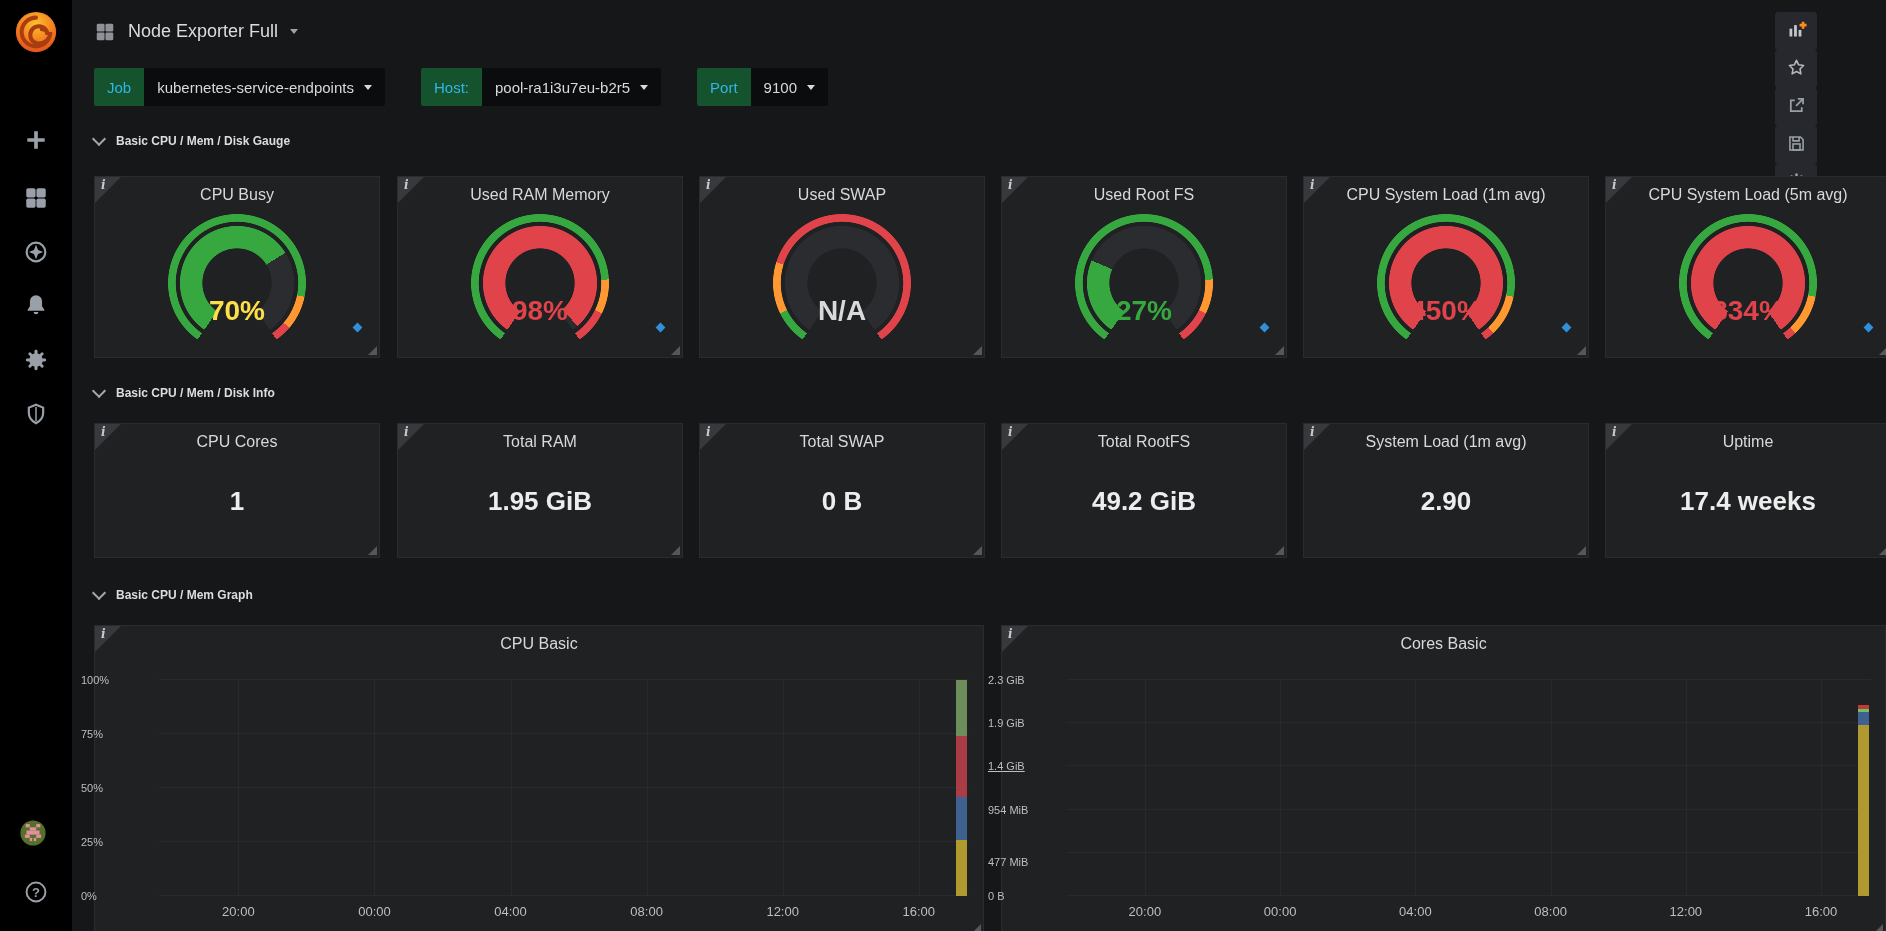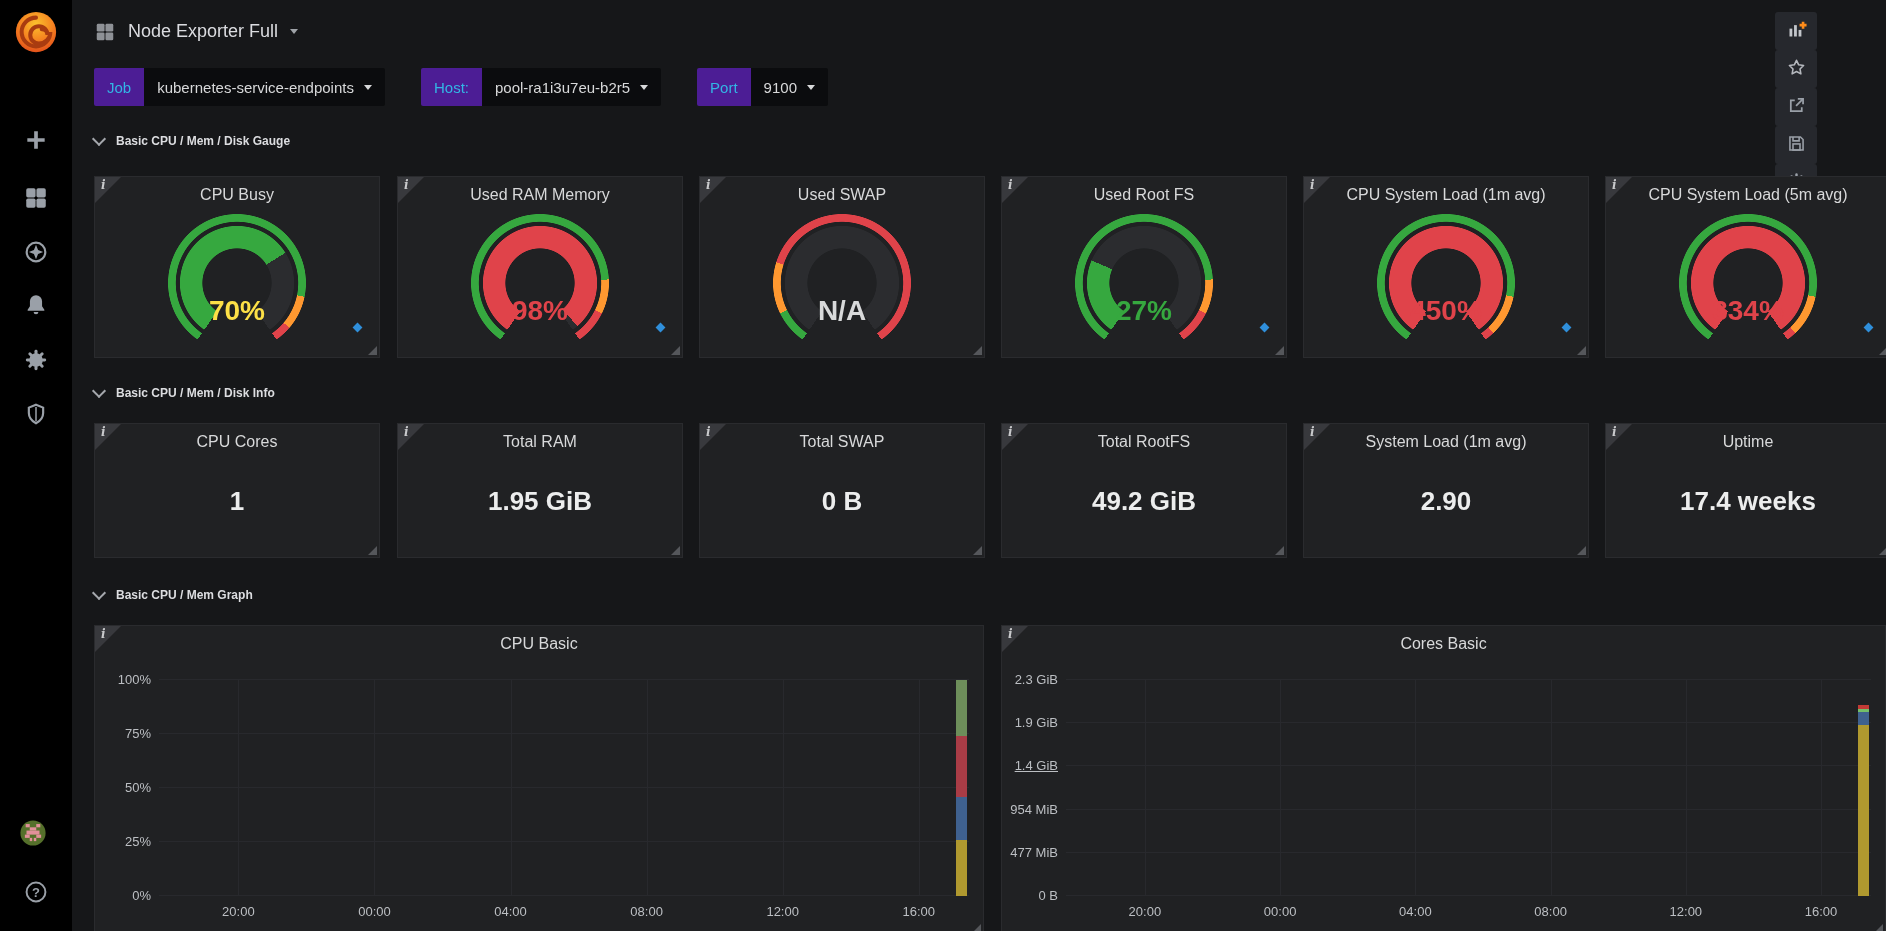--- a/index.html
+++ b/index.html
@@ -25,21 +25,21 @@
   .time-picker{height:38px;border-radius:3px;background:#26282d;display:flex;align-items:center;gap:8px;padding:0 14px;margin-left:4px;cursor:pointer;color:#c7d0d9;font-size:15px;font-weight:500;}
   .time-picker svg{width:17px;height:17px;}
   .refresh-group{height:38px;border-radius:3px;background:#26282d;display:flex;align-items:center;margin-left:4px;}
   .refresh-group .rg-main{width:38px;height:38px;display:flex;align-items:center;justify-content:center;cursor:pointer;}
   .refresh-group .rg-sep{width:1px;height:22px;background:#3a3d42;}
   .refresh-group .rg-caret{width:24px;display:flex;align-items:center;justify-content:center;cursor:pointer;height:38px;}
 
   
   #filters{position:absolute;left:94px;top:68px;height:40px;display:flex;gap:36px;}
   .chip{display:flex;height:38px;border-radius:2px;overflow:hidden;cursor:pointer;}
-  .chip .c-label{background:#4c1d95;color:#33b5e5;font-size:15px;display:flex;align-items:center;padding:0 13px;}
+  .chip .c-label{background:#14532d;color:#33b5e5;font-size:15px;display:flex;align-items:center;padding:0 13px;}
   .chip .c-value{background:#0b0c0e;color:#d8d9da;font-size:15px;display:flex;align-items:center;gap:10px;padding:0 13px;}
   .chip .caret{border-top-color:#d8d9da;}
 
   
   .section-head{position:absolute;left:94px;display:flex;align-items:center;gap:12px;cursor:pointer;height:26px;}
   .chev{width:8px;height:8px;border-right:2px solid #a5a8ad;border-bottom:2px solid #a5a8ad;transform:rotate(45deg);margin-top:-4px;}
   .section-title{color:#dcdde0;font-size:12px;font-weight:700;}
 
   
   .panel{position:absolute;background:#202123;border:1px solid #2a2b2e;box-sizing:border-box;}
@@ -58,21 +58,21 @@
            mask:radial-gradient(closest-side,transparent 49%,#000 50% 81%,transparent 82%);}
   .g-value{position:absolute;left:0;top:82px;width:100%;text-align:center;font-size:28px;font-weight:600;}
 
   
   .stat-value{position:absolute;left:0;top:62px;width:100%;text-align:center;color:#eceded;font-size:26px;font-weight:700;}
 
   
   .plot{position:absolute;}
   .gridline-h{position:absolute;left:0;width:100%;height:1px;background:#28292d;}
   .gridline-v{position:absolute;top:0;width:1px;height:100%;background:#28292d;}
-  .ylab{position:absolute;right:100%;margin-right:8px;width:70px;text-align:right;color:#bcbfc3;font-size:13px;height:14px;line-height:14px;}
+  .ylab{position:absolute;right:100%;margin-right:8px;width:70px;color:#bcbfc3;font-size:11px;height:14px;line-height:14px;}
   .xlab{position:absolute;top:100%;margin-top:8px;width:70px;text-align:center;color:#bcbfc3;font-size:13px;}
   .stack-seg{position:absolute;right:2px;width:11px;}
 </style>
 </head>
 <body>
 
 <div id="app">
   <aside id="sidebar">
     <div class="logo">
       <svg viewBox="0 0 48 48">
@@ -447,21 +447,21 @@
       <div class="panel" style="left: 1001px; top: 625px; width: 885px; height: 311px;">
         <div class="corner">
           <span>i</span>
         </div>
         <div class="p-title">Cores Basic</div>
         <div class="resize"></div>
         <div class="plot" style="left: 64px; top: 54px; width: 805px; height: 216px;">
           <div class="gridline-h" style="bottom: 0px;"></div>
           <div class="ylab" style="bottom: -7px;">0 B</div>
           <div class="gridline-h" style="bottom: 43.2px;"></div>
-          <div class="ylab" style="bottom: 36px;">477 MiB</div>
+          <div class="ylab" style="bottom: 27px;">477 MiB</div>
           <div class="gridline-h" style="bottom: 86.4px;"></div>
           <div class="ylab" style="bottom: 79.4px;">954 MiB</div>
           <div class="gridline-h" style="bottom: 129.6px;"></div>
           <div class="ylab" style="bottom: 122.6px; text-decoration: underline;">1.4 GiB</div>
           <div class="gridline-h" style="bottom: 172.8px;"></div>
           <div class="ylab" style="bottom: 165.8px;">1.9 GiB</div>
           <div class="gridline-h" style="bottom: 216px;"></div>
           <div class="ylab" style="bottom: 209px;">2.3 GiB</div>
           <div class="gridline-v" style="left: 78.89px;"></div>
           <div class="xlab" style="left: 43.89px;">20:00</div>

